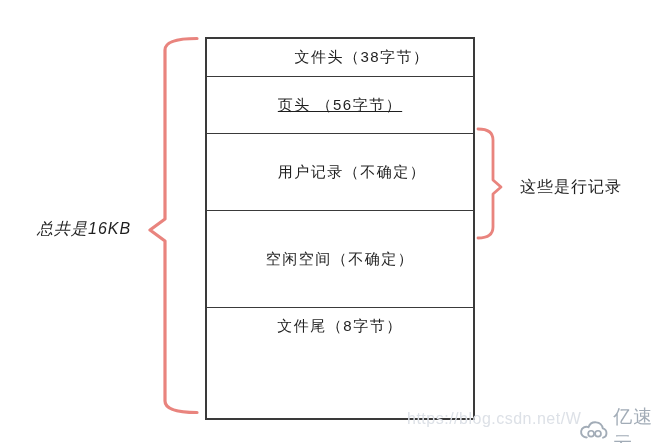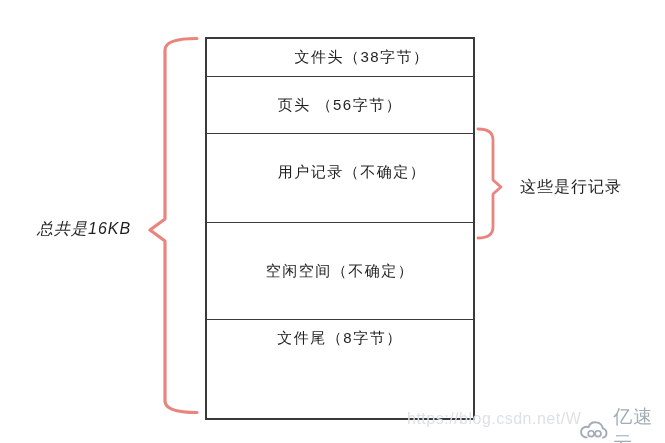--- a/index.html
+++ b/index.html
@@ -33,24 +33,24 @@
     align-items: center;
     justify-content: center;
     font-size: 15px;
     letter-spacing: 1.5px;
     color: var(--text);
     box-sizing: border-box;
     flex: none;
   }
   .row + .row { border-top: 1.5px solid var(--box_border); }
   .r1 { height: 37px; padding-left: 44px; }
-  .r2 { height: 57px; }
+  .r2 { height: 57px; text-decoration: underline; }
   .r3 { height: 26px; }
   .r4 { height: 77px; padding-left: 24px; }
-  .r5 { height: 97px; margin-top: 12px; }
+  .r5 { height: 97px; }
   .r6 { height: 48px; }
   .r7 { height: 38px; }
   
   .brace { position: absolute; color: var(--brace); }
   .brace-left  { left: 146px; top: 34px; }
   .brace-right { left: 472px; top: 126px; }
   
   .side-label {
     position: absolute;
     font-size: 16px;

